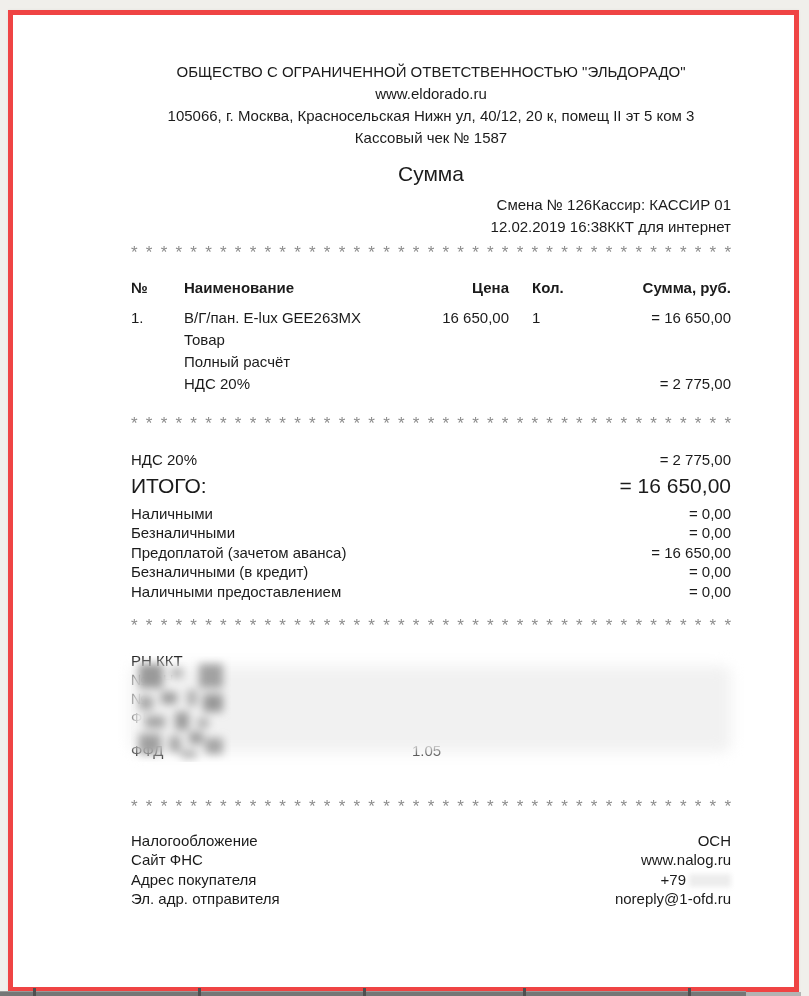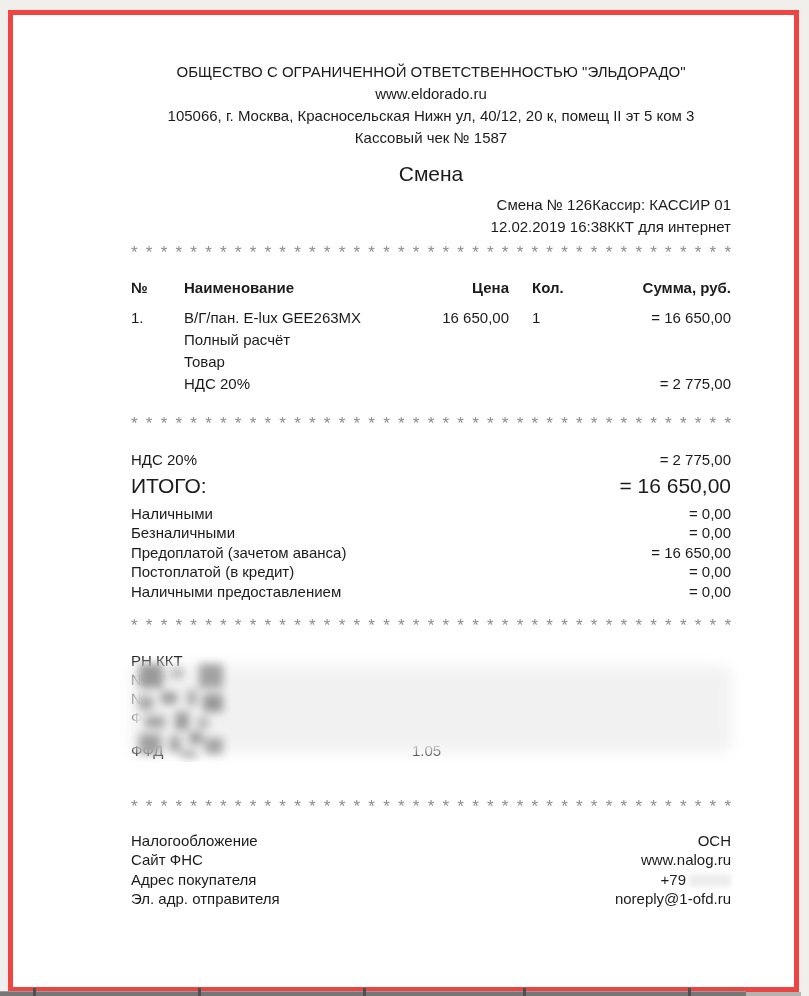--- a/index.html
+++ b/index.html
@@ -82,21 +82,21 @@
 <div class="paper">
   <div class="content">
 
     <div class="hdr-center">
       <div>ОБЩЕСТВО С ОГРАНИЧЕННОЙ ОТВЕТСТВЕННОСТЬЮ "ЭЛЬДОРАДО"</div>
       <div>www.eldorado.ru</div>
       <div>105066, г. Москва, Красносельская Нижн ул, 40/12, 20 к, помещ II эт 5 ком 3</div>
       <div>Кассовый чек № 1587</div>
     </div>
 
-    <div class="op-type">Смена</div>
+    <div class="op-type">Сумма</div>
 
     <div class="meta">
       <div class="meta-row">
         <span>Смена № 126</span>
         <span>Кассир: КАССИР 01</span>
       </div>
       <div class="meta-row">
         <span>12.02.2019 16:38</span>
         <span>ККТ для интернет</span>
       </div>
@@ -113,24 +113,24 @@
         <span class="c-sum">Сумма, руб.</span>
       </div>
       <div class="tbl-row first-item">
         <span class="c-num">1.</span>
         <span class="c-name">В/Г/пан. E-lux GEE263MX</span>
         <span class="c-price">16 650,00</span>
         <span class="c-qty">1</span>
         <span class="c-sum">= 16 650,00</span>
       </div>
       <div class="tbl-row">
+        <span class="detail-label">Товар</span>
+      </div>
+      <div class="tbl-row">
         <span class="detail-label">Полный расчёт</span>
-      </div>
-      <div class="tbl-row">
-        <span class="detail-label">Товар</span>
       </div>
       <div class="tbl-row">
         <span class="detail-label">НДС 20%</span>
         <span class="detail-sum">= 2 775,00</span>
       </div>
     </div>
 
     <div class="sep sep2">* * * * * * * * * * * * * * * * * * * * * * * * * * * * * * * * * * * * * * * * *</div>
 
     <div class="vat-row kv">
@@ -150,21 +150,21 @@
       </div>
       <div class="kv">
         <span>Безналичными</span>
         <span>= 0,00</span>
       </div>
       <div class="kv">
         <span>Предоплатой (зачетом аванса)</span>
         <span>= 16 650,00</span>
       </div>
       <div class="kv">
-        <span>Постоплатой (в кредит)</span>
+        <span>Безналичными (в кредит)</span>
         <span>= 0,00</span>
       </div>
       <div class="kv">
         <span>Наличными предоставлением</span>
         <span>= 0,00</span>
       </div>
     </div>
 
     <div class="sep sep3">* * * * * * * * * * * * * * * * * * * * * * * * * * * * * * * * * * * * * * * * *</div>
 

